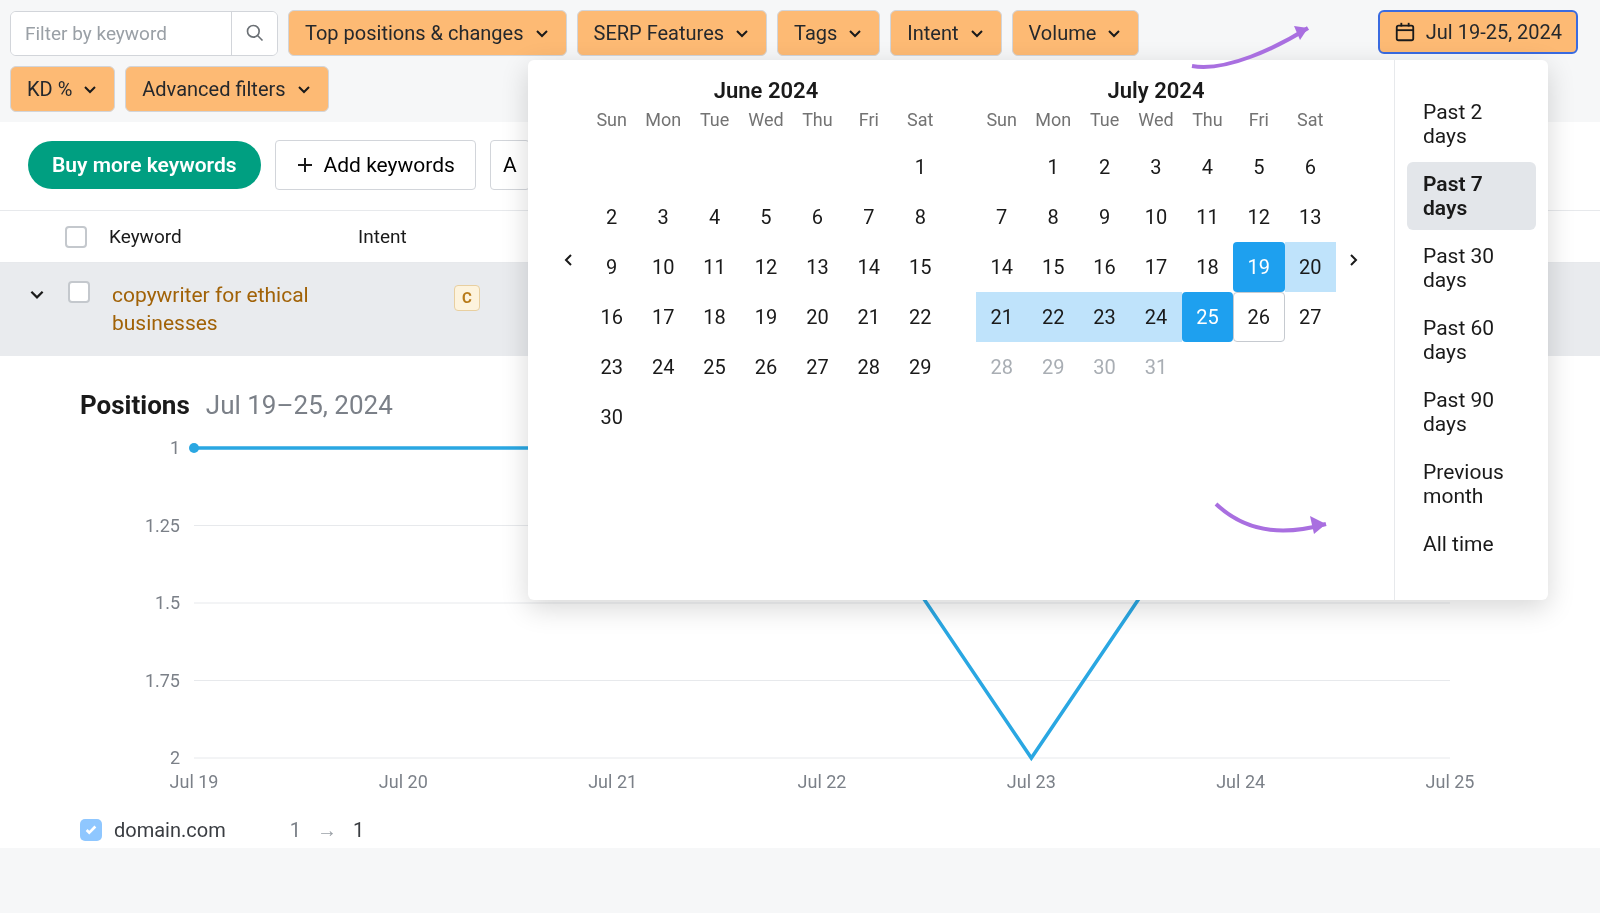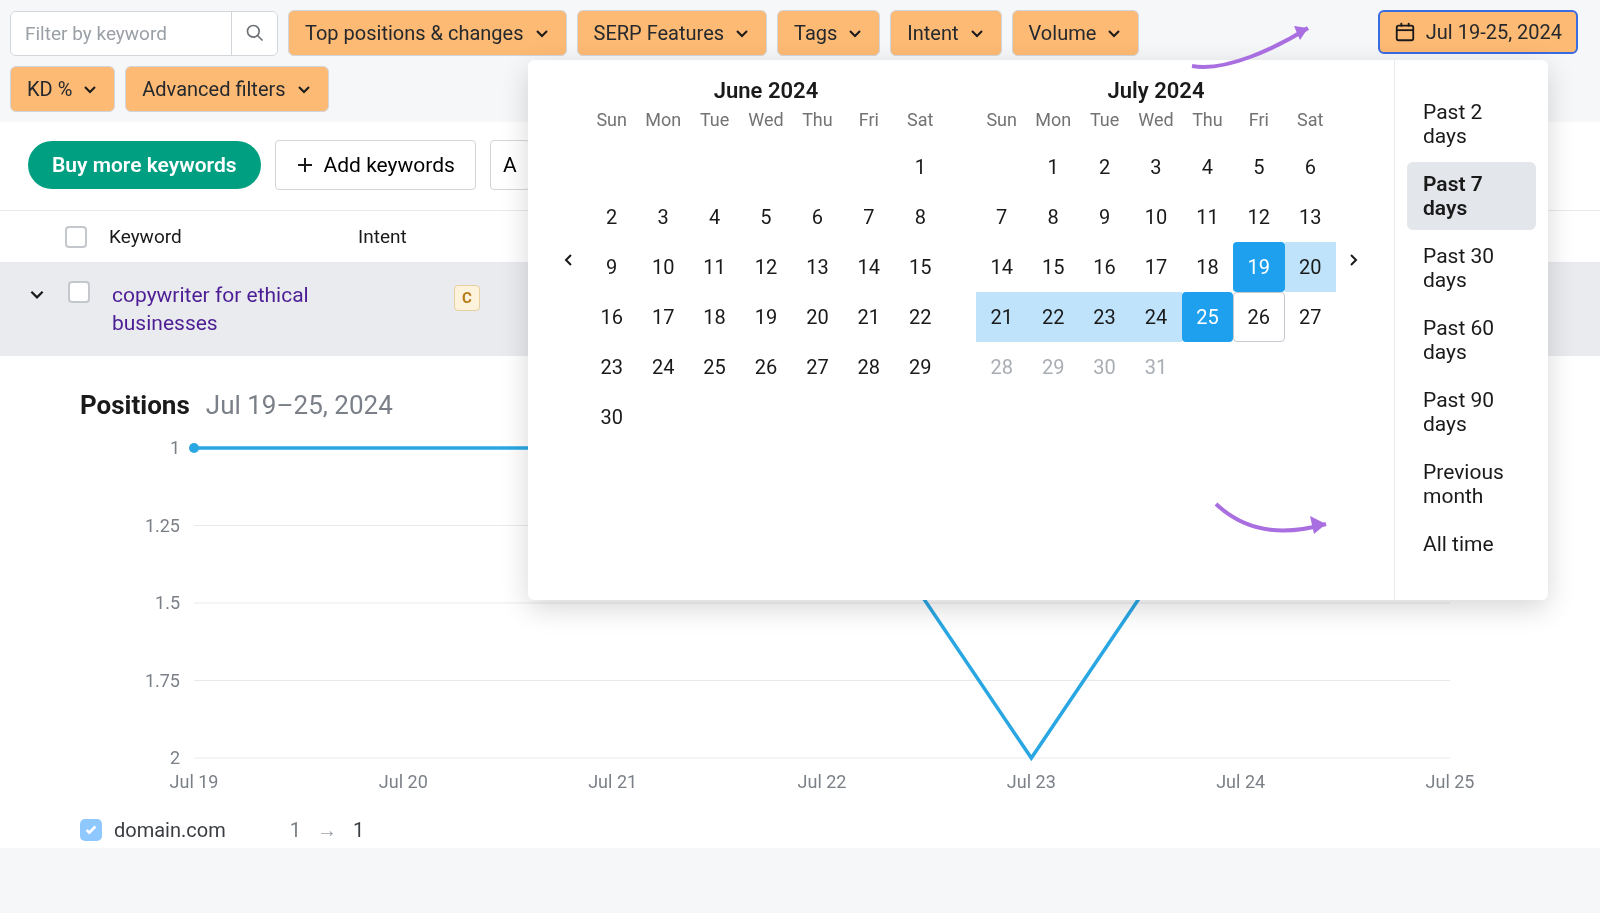--- a/index.html
+++ b/index.html
@@ -25,21 +25,21 @@
   .action-row { display:flex; gap:14px; padding: 18px 28px 20px; align-items:center; border-bottom:1px solid #e7e9ec; background:#fff;}
   .action-row .btn-outline.truncate { width:40px; padding:12px 14px; justify-content:center; }
 
   .table-head { display:flex; align-items:center; padding: 14px 28px; font-size:19px; color:#1a1a1a; background:#fff; border-bottom:1px solid #e7e9ec; }
   .table-head .col-kw { width: 330px; display:flex; align-items:center; gap:22px;padding-left:37px; }
   .table-head .col-int { width: 140px; }
   .chk { width: 22px; height: 22px; border: 2px solid #c4c8cd; border-radius: 4px; background:#fff; display:inline-block; }
 
   .row-selected { display:flex; align-items:flex-start; padding: 18px 28px; background:#e9ebee; gap:22px; }
   .expand-ic { cursor:pointer; margin-top:4px; }
-  .kw-link { color:#4c1d95; font-size:21px; line-height:1.35; max-width:260px; }
+  .kw-link { color:#a16207; font-size:21px; line-height:1.35; max-width:260px; }
   .intent-badge { width:26px; height:26px; border:1px solid #e8cfa0; background:#fdf3dd; color:#b87b19; font-weight:700; font-size:15px; border-radius:4px; display:flex; align-items:center; justify-content:center; margin-left: 60px; margin-top:4px;}
   .serp-ic { margin-left: 34px; margin-top:4px; color:#8a8f95; }
 
   .chart-area { padding: 34px 80px 10px; background:#fff; }
   .chart-title-row { display:flex; align-items:baseline; gap:16px; margin-bottom: 18px; }
   .chart-title { font-size: 26px; font-weight: 700; }
   .chart-sub { font-size: 26px; color: #7b8088; }
 
   .chart-svg { width: 100%; height: 360px; }
   .axis-text { font-size: 18px; fill: #7b8088; }

